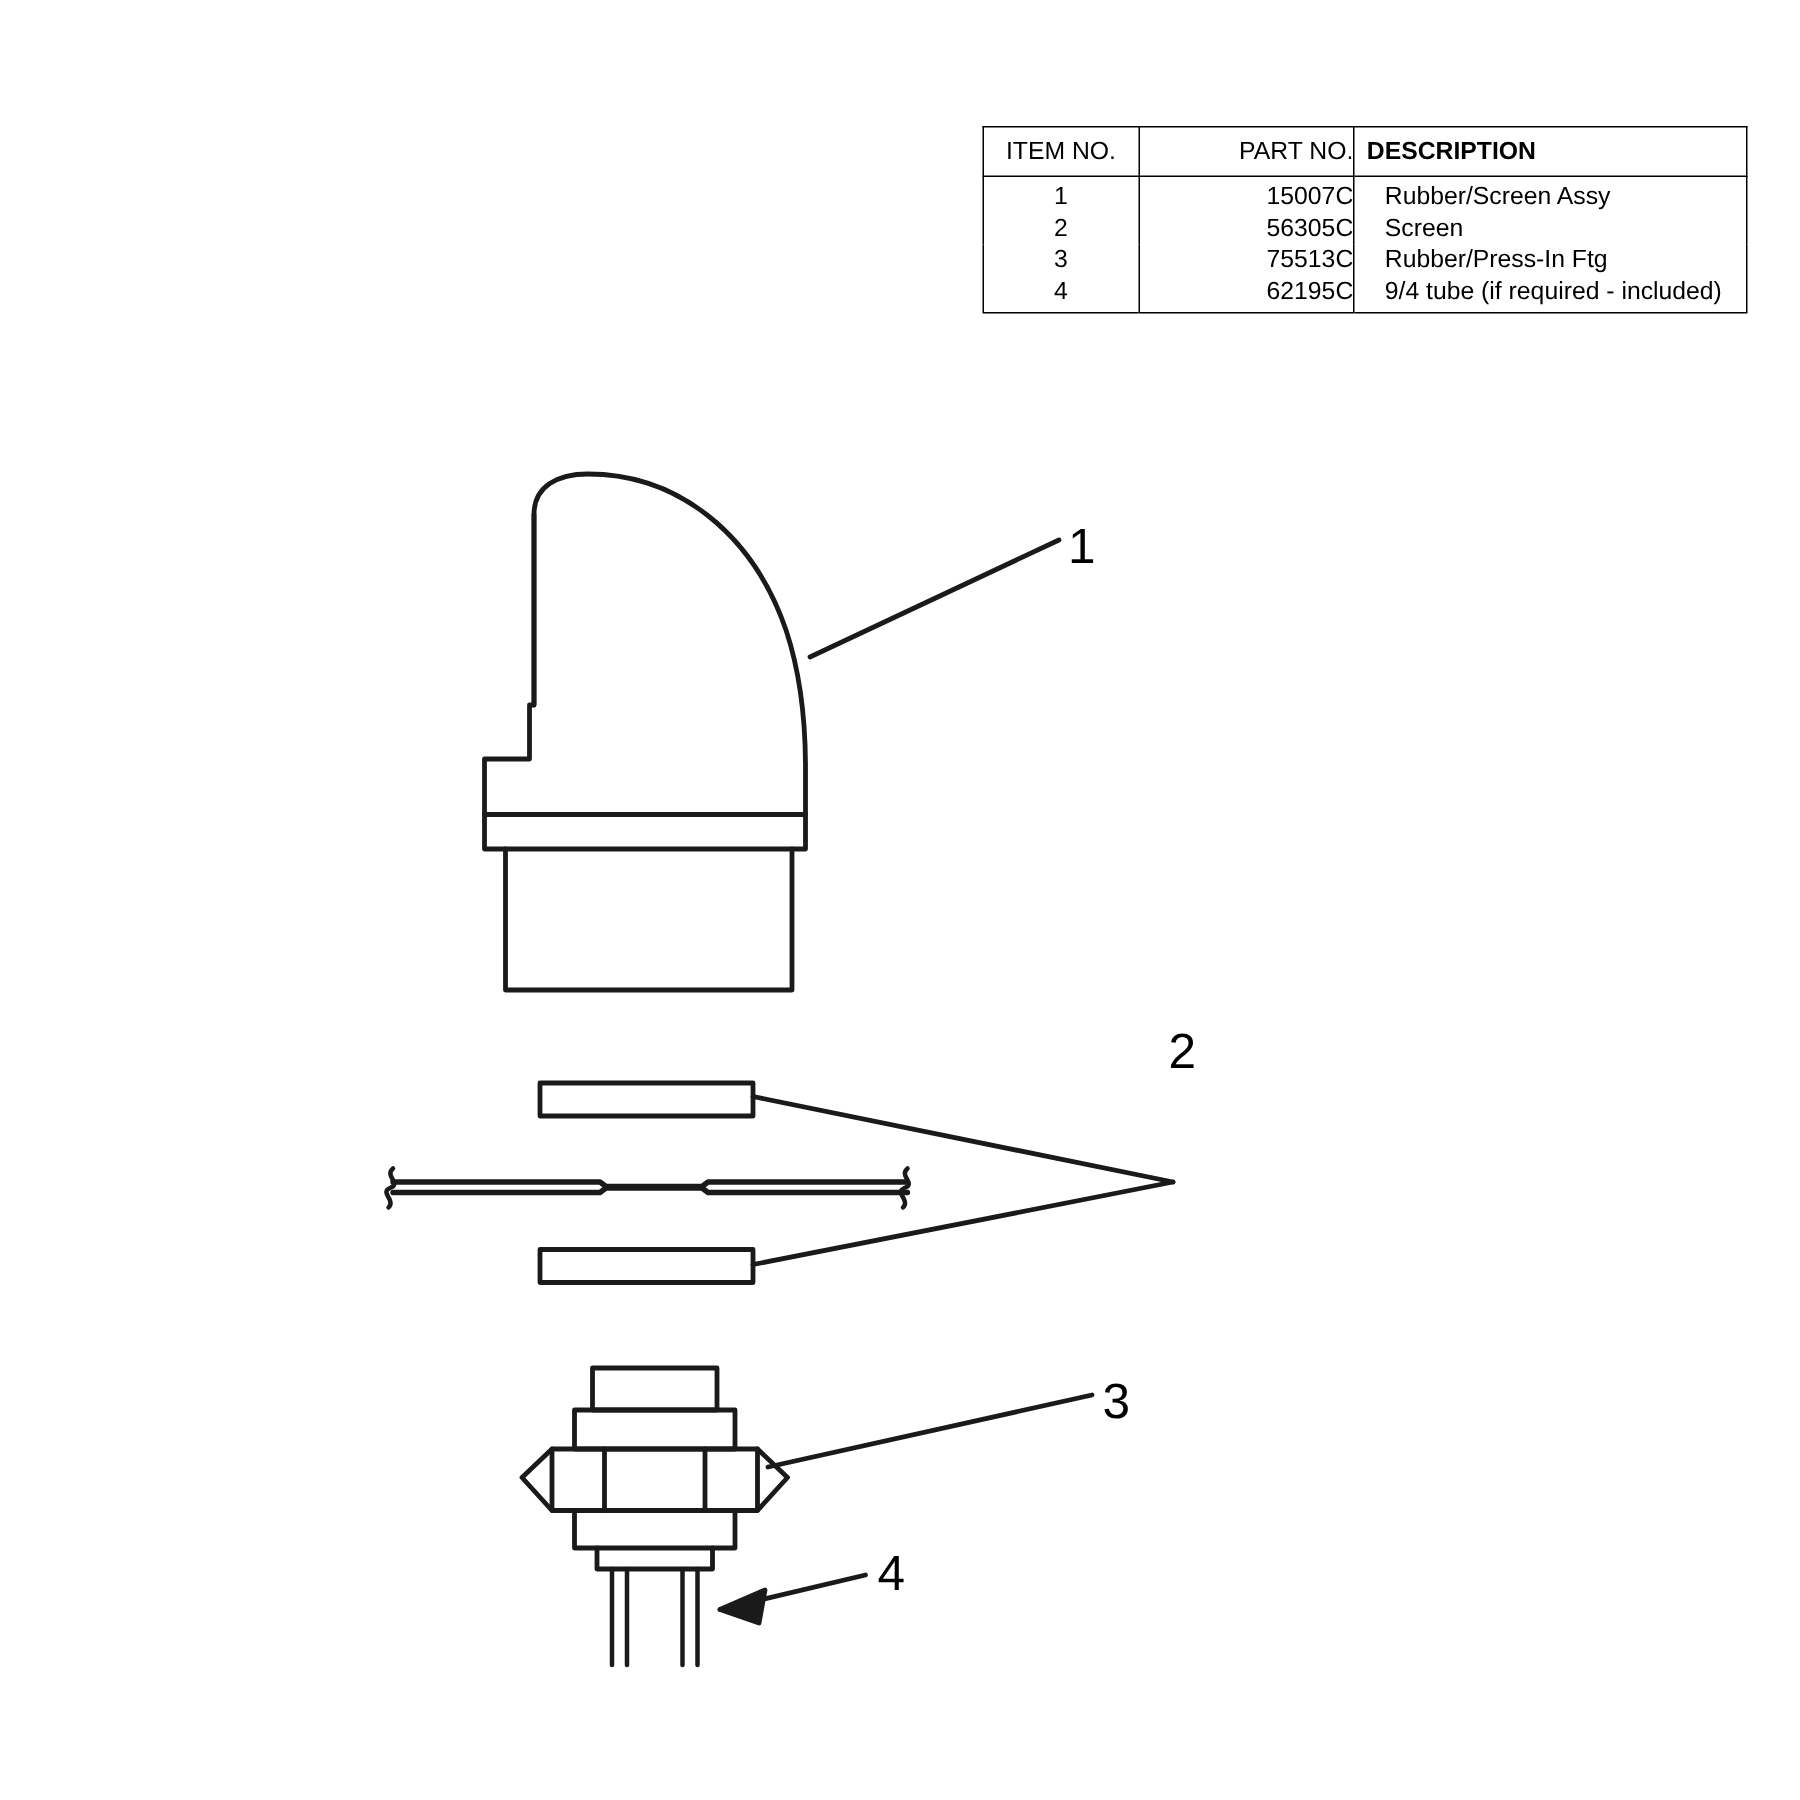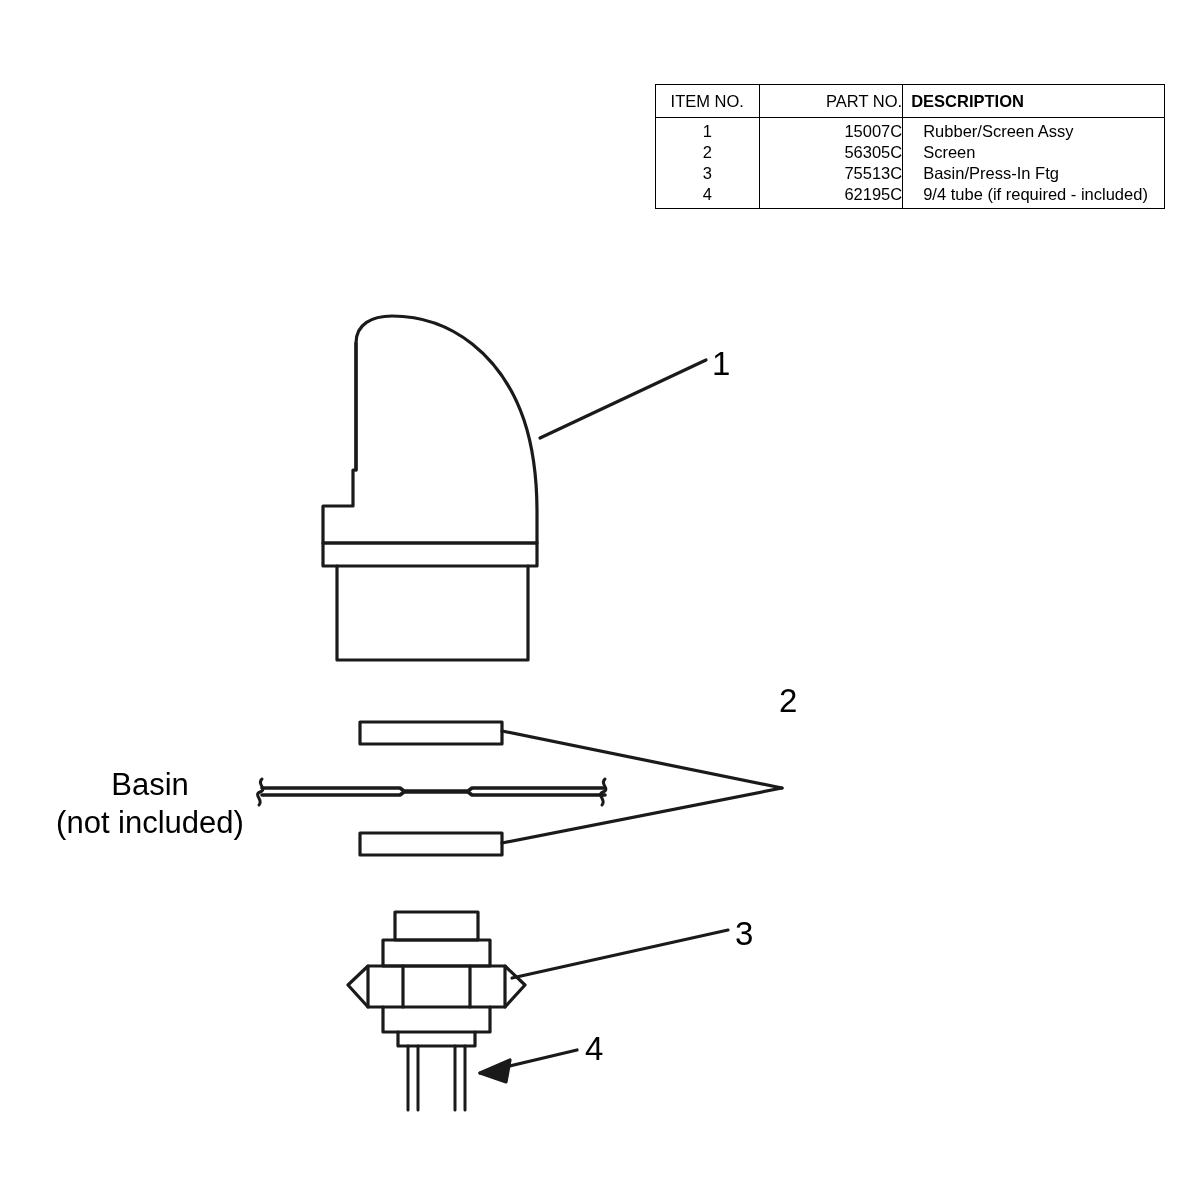--- a/index.html
+++ b/index.html
@@ -104,21 +104,21 @@
         <td class="col-desc">Rubber/Screen Assy</td>
       </tr>
       <tr>
         <td class="col-item">2</td>
         <td class="col-part">56305C</td>
         <td class="col-desc">Screen</td>
       </tr>
       <tr>
         <td class="col-item">3</td>
         <td class="col-part">75513C</td>
-        <td class="col-desc">Basin/Press-In Ftg</td>
+        <td class="col-desc">Rubber/Press-In Ftg</td>
       </tr>
       <tr>
         <td class="col-item">4</td>
         <td class="col-part">62195C</td>
         <td class="col-desc">9/4 tube (if required - included)</td>
       </tr>
     </tbody>
   </table>
 
   <svg width="1200" height="1200" viewBox="0 0 1200 1200" style="position:absolute;left:0;top:0;">
@@ -193,18 +193,14 @@
       <path d="M 480 1073 L 510 1060 L 506 1082 Z" fill="#1a1a1a" stroke="#1a1a1a"></path>
 
     </g>
   </svg>
 
   <div class="callout" id="callout-1">1</div>
   <div class="callout" id="callout-2">2</div>
   <div class="callout" id="callout-3">3</div>
   <div class="callout" id="callout-4">4</div>
 
-  <div class="basin-label">
-    <div>Basin</div>
-    <div>(not included)</div>
-  </div>
 
 </div>
 
 </body></html>

